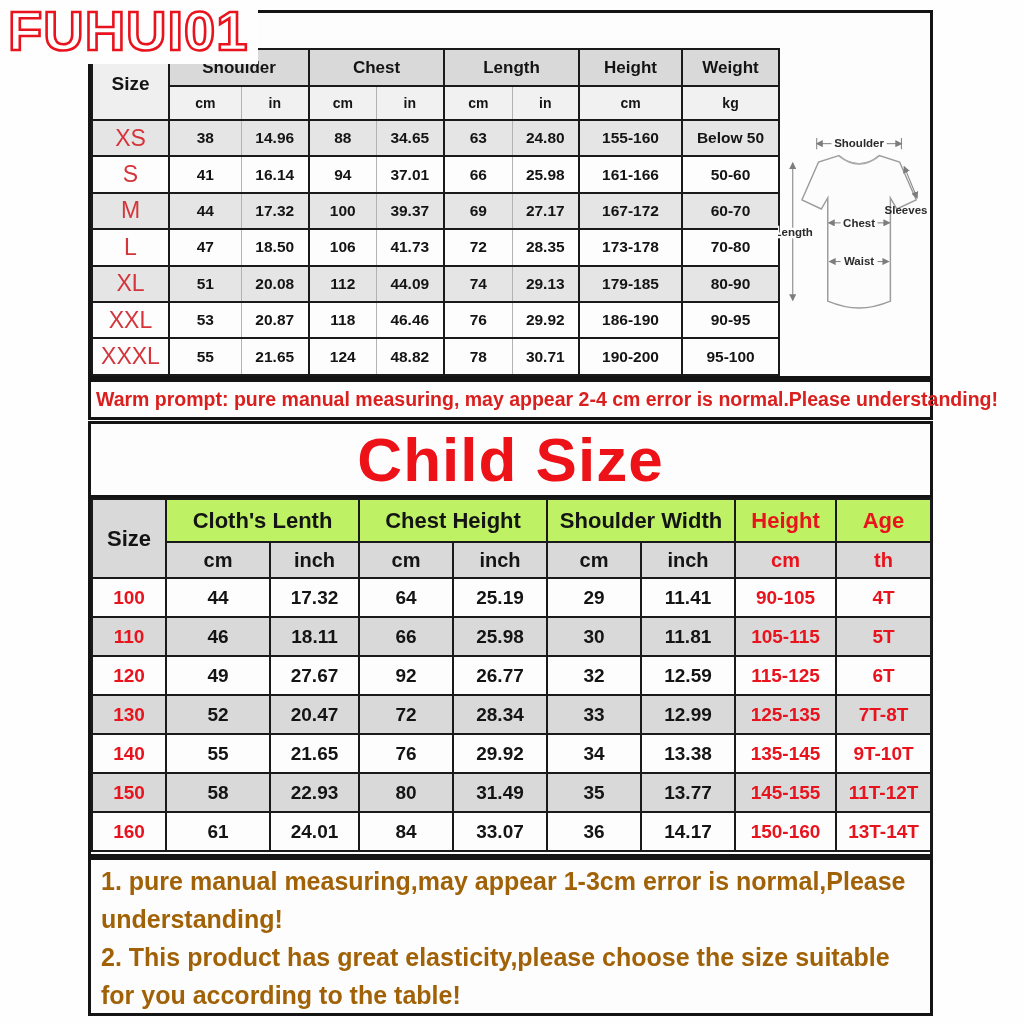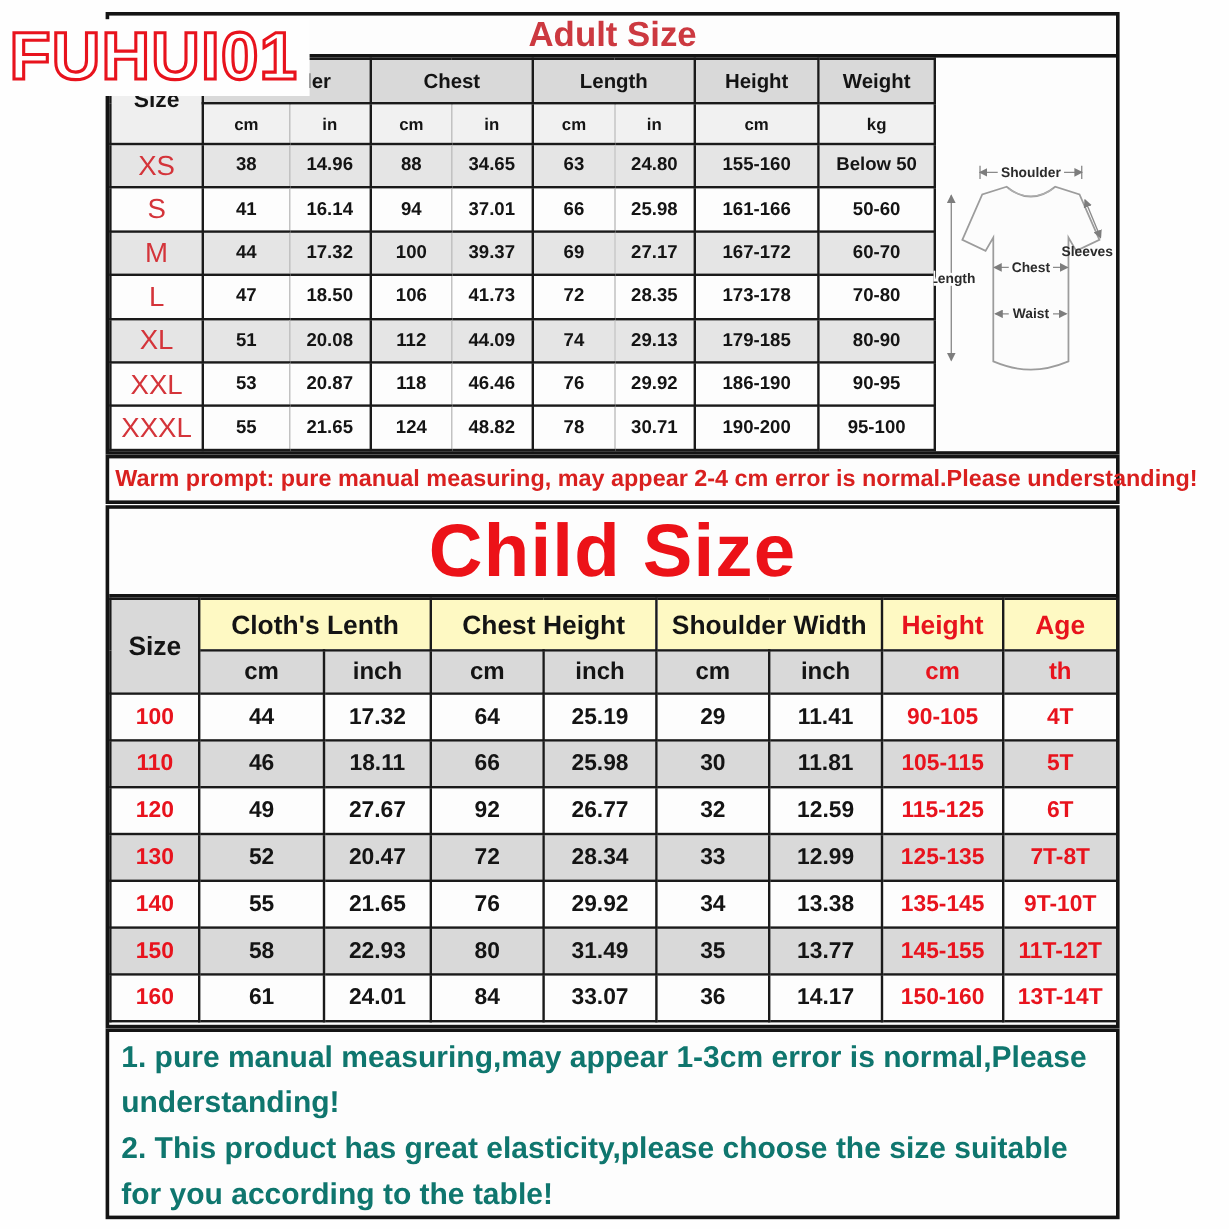--- a/index.html
+++ b/index.html
@@ -4,21 +4,21 @@
 <style>
   * { margin:0; padding:0; box-sizing:border-box; }
   html,body { background:#ffffff; }
   .page {
     position:relative; width:1024px; height:1024px; background:#fefefe;
     font-family:"Liberation Sans", sans-serif; overflow:hidden;
   }
 
   
   .logo {
-    position:absolute; left:4px; top:16px; z-index:6;
+    position:absolute; left:4px; top:0px; z-index:6;
     font-size:56px; font-weight:800; letter-spacing:1px;
     color:#e8131d; background:#fefefe; padding:0 10px 2px 4px; line-height:62px;
   }
   @supports (-webkit-text-stroke: 1px red) {
     .logo { color:#fff; -webkit-text-stroke:2.6px #e8131d; }
   }
 
   
   .panel { position:absolute; left:88px; width:845px; border:3px solid #141414; background:#fdfdfd; }
   .adult-panel { top:10px;  height:369px; }
@@ -68,37 +68,36 @@
   
   .warm-text { color:#d9201f; font-weight:700; font-size:19.5px; padding-left:5px; white-space:nowrap; }
 
   
   .child-table { position:absolute; left:0; top:74px; width:839px; height:353px; }
   .child-table td { font-size:19px; font-weight:700; color:#141414; background:#fdfdfd; }
   .child-table tr.h1 { height:43px; }
   .child-table tr.h2 { height:36px; }
   .child-table tr.dr { height:39px; }
   .child-table td.sizeh { background:#d9d9d9; font-size:22px; }
-  .child-table td.gh    { background:#fef9c3; font-size:22px; }
+  .child-table td.gh    { background:#bef264; font-size:22px; }
   .child-table td.unit  { background:#d9d9d9; font-size:20px; }
   .child-table tr.g td  { background:#d9d9d9;margin-top:28px; }
   .child-table td.red   { color:#e8131d; }
 
   
-  .notes-panel { font-size:25px; font-weight:700; color:#0f766e; line-height:38px; }
+  .notes-panel { font-size:25px; font-weight:700; color:#a16207; line-height:38px; }
 </style>
 </head>
 <body>
 
 <div class="page">
 
   <div class="logo">FUHUI01</div>
 
   <div class="panel adult-panel">
-    <div class="adult-title">Adult Size</div>
 
     <table class="adult-table">
       <colgroup>
         <col style="width:77px">
           <col style="width:72px">
           <col style="width:68px">
         <col style="width:67px">
           <col style="width:68px">
           <col style="width:68px">
         <col style="width:67px">

